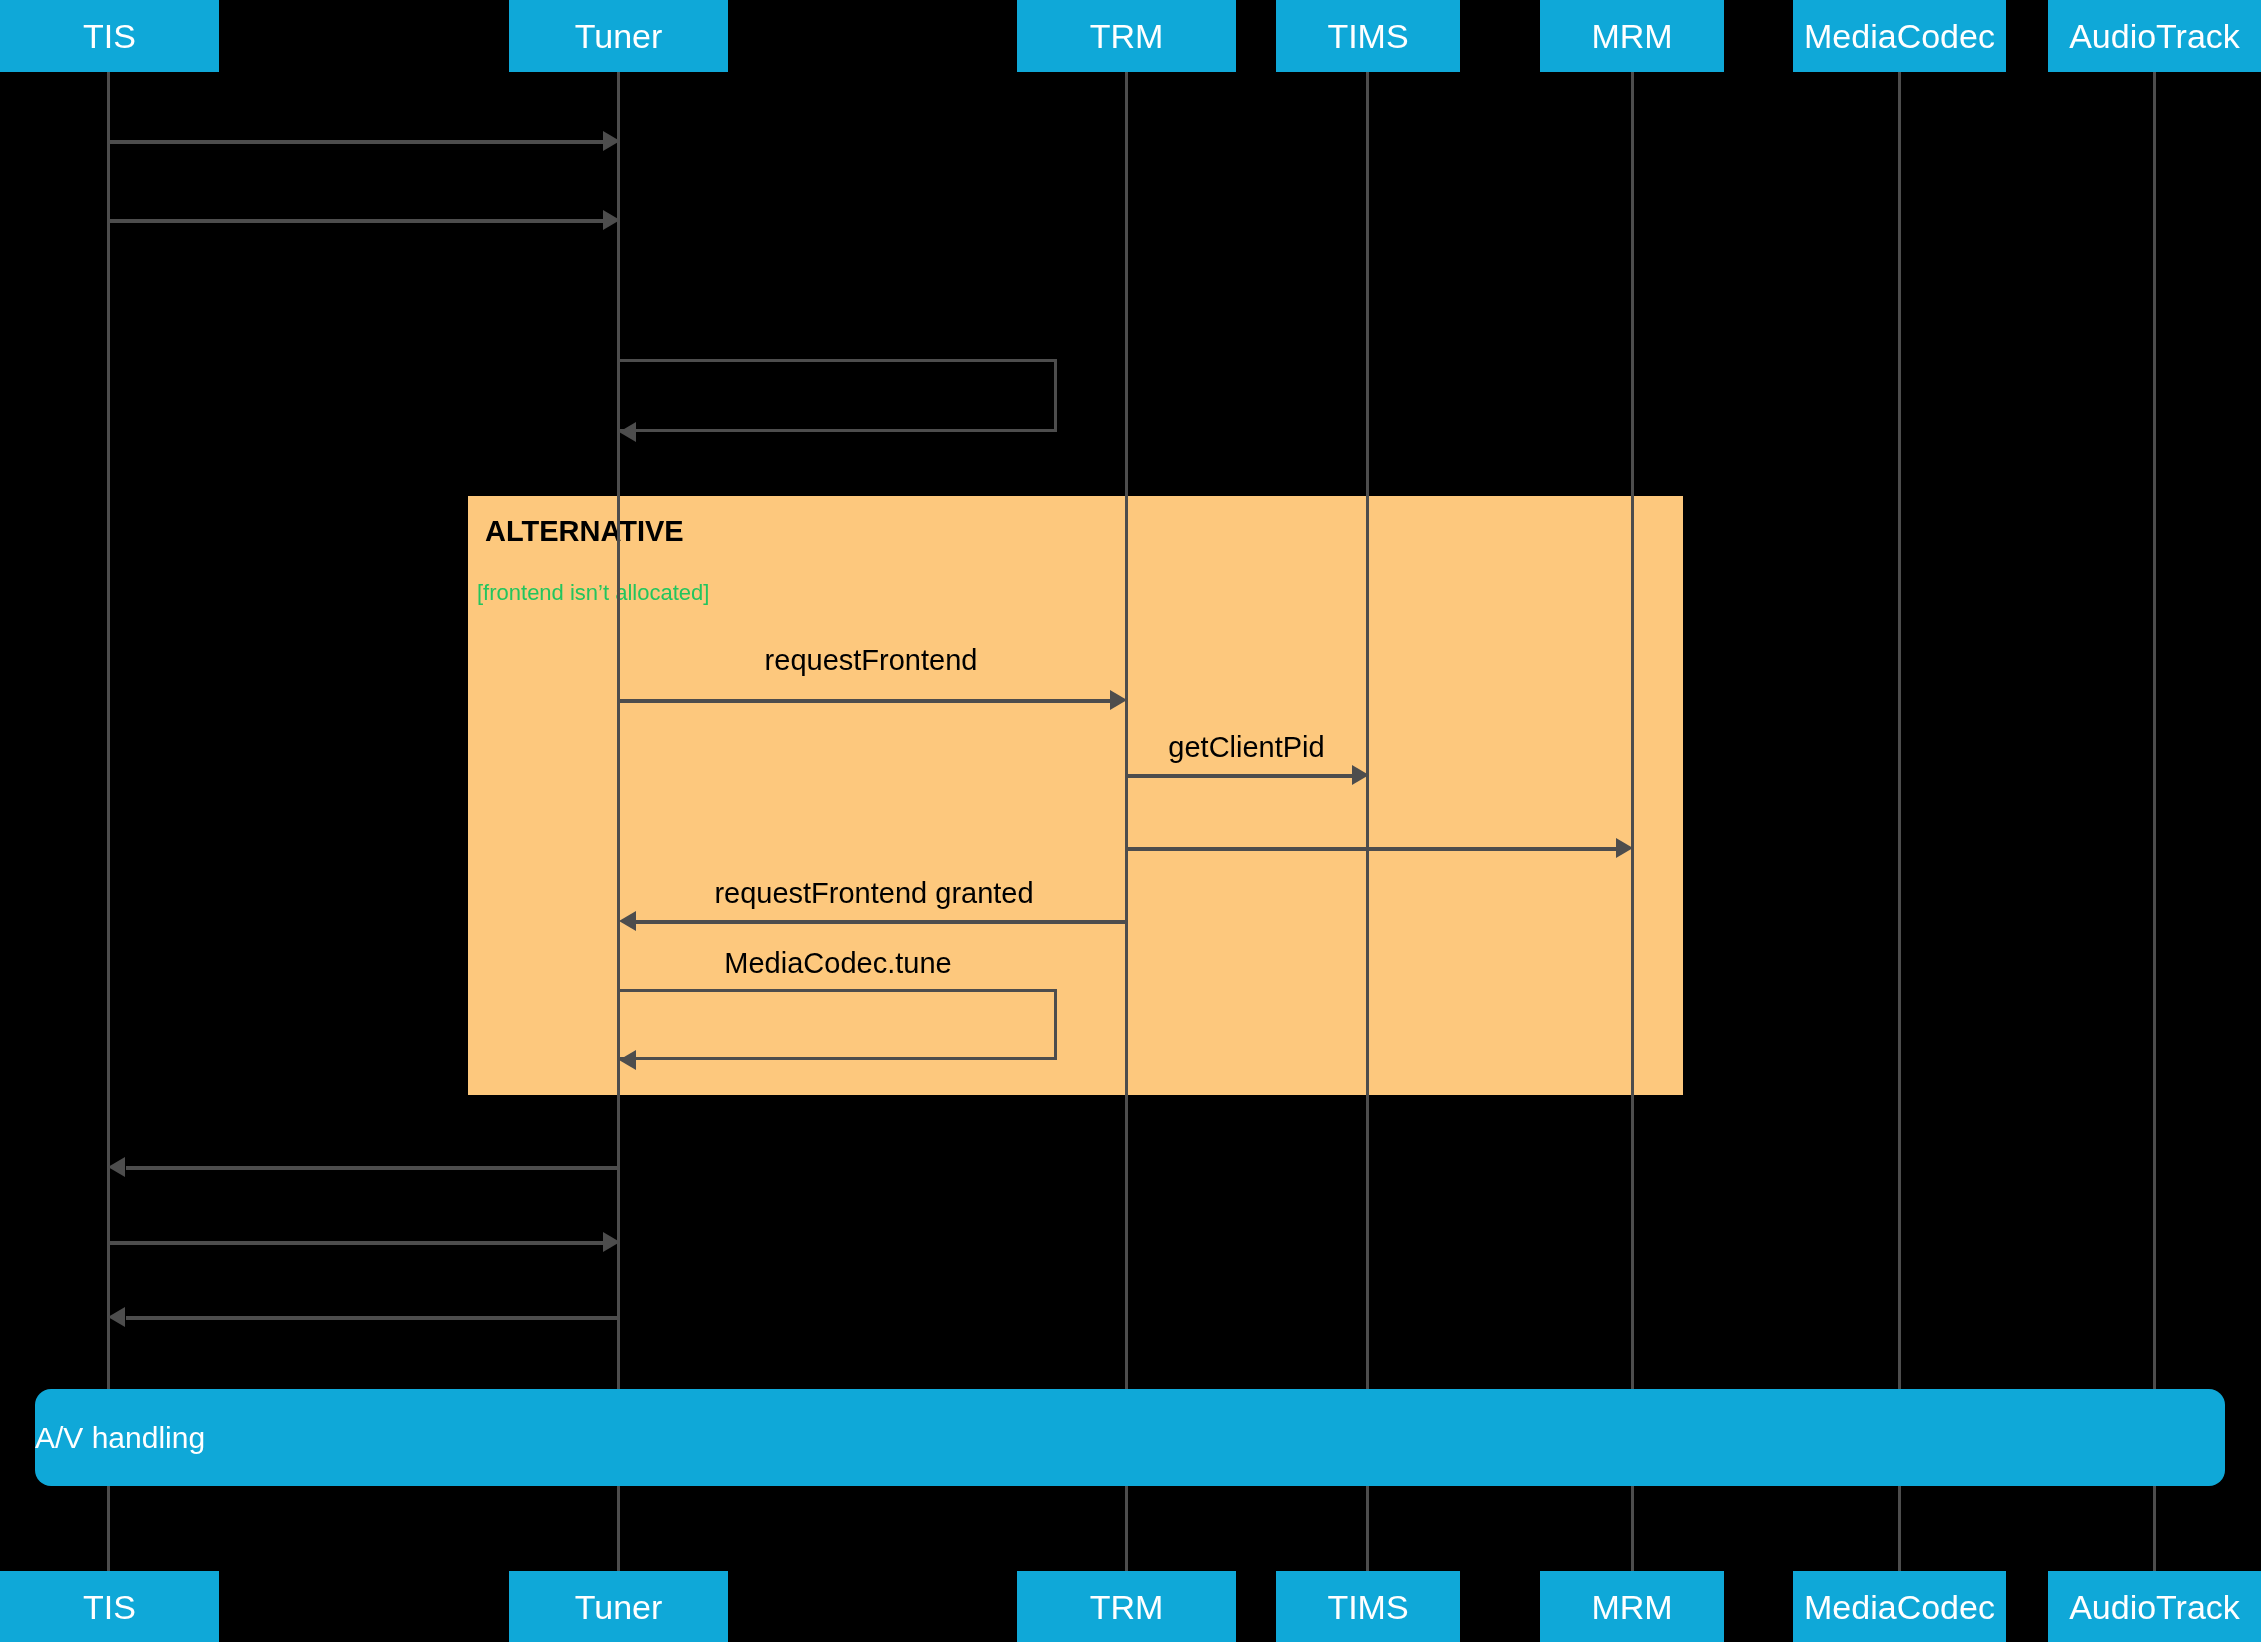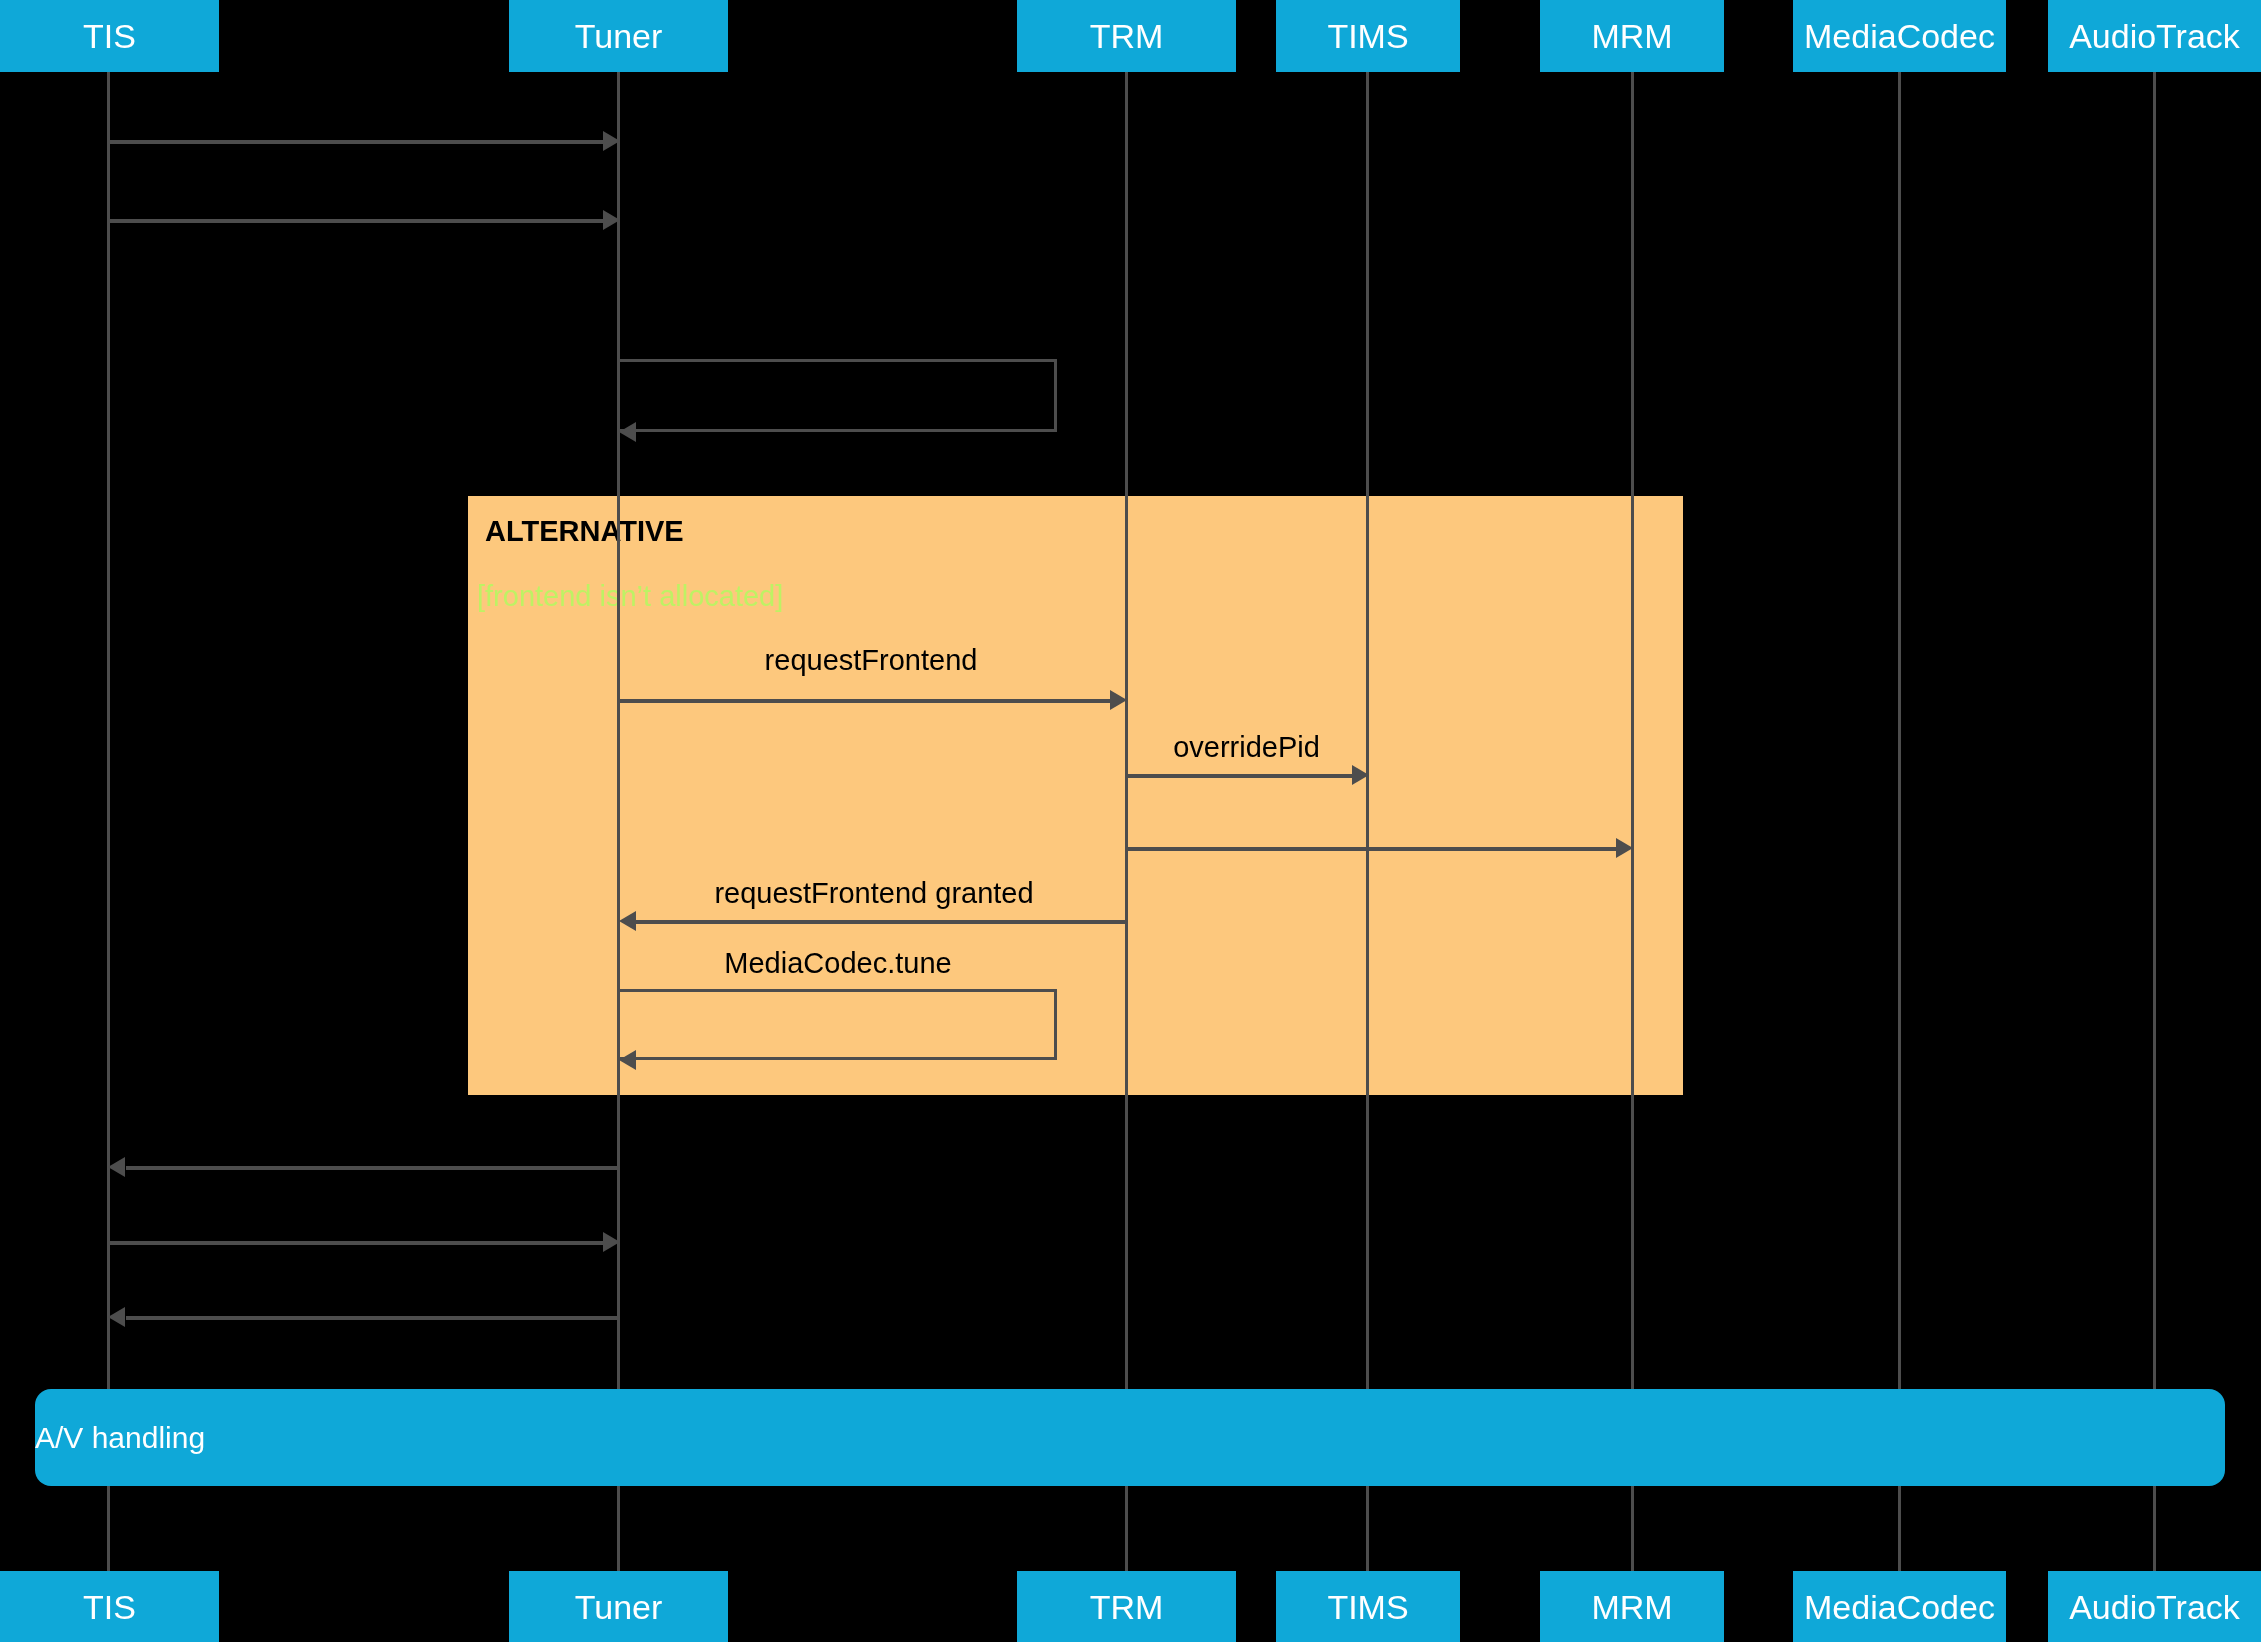--- a/index.html
+++ b/index.html
@@ -11,21 +11,21 @@
         justify-content:center;font-size:34px;line-height:1;white-space:nowrap;}
   .pbox.top{top:0;height:72px;}
   .pbox.bot{top:1571px;height:72px;}
 
   
   .lifeline{position:absolute;width:2.9px;background:#4d4d4d;top:72px;height:1499px;}
 
   
   .frag{position:absolute;background:#FDC87D;}
   .frag-title{position:absolute;font-size:29px;font-weight:bold;color:#000;white-space:nowrap;}
-  .frag-guard{position:absolute;font-size:29px;color:#bef264;white-space:nowrap;}
+  .frag-guard{position:absolute;font-size:22px;color:#22c55e;white-space:nowrap;}
 
   
   .msg{position:absolute;height:3.6px;background:#4d4d4d;}
   .arrowhead{position:absolute;width:0;height:0;border-top:10.2px solid transparent;
              border-bottom:10.2px solid transparent;}
   .arrowhead.right{border-left:17.5px solid #4d4d4d;}
   .arrowhead.left{border-right:17.5px solid #4d4d4d;}
   .msg-label{position:absolute;font-size:29px;color:#000;white-space:nowrap;text-align:center;}
   .msg-label.onblack{color:#fff;}
 
@@ -91,21 +91,21 @@
   <div class="selfloop" style="left:619px;top:359px;width:438px;height:73px;"></div>
   <div class="arrowhead left" style="left:619px;top:422px;"></div>
   <div class="msg-label onblack" style="left:628px;top:321px;width:438px;"></div>
 
   <div class="msg" style="left:619px;top:699px;width:500px;"></div>
   <div class="arrowhead right" style="left:1110px;top:690px;"></div>
   <div class="msg-label" style="left:619px;top:644px;width:504px;">requestFrontend</div>
 
   <div class="msg" style="left:1126px;top:774px;width:235px;"></div>
   <div class="arrowhead right" style="left:1352px;top:765px;"></div>
-  <div class="msg-label" style="left:1126px;top:731px;width:241px;">overridePid</div>
+  <div class="msg-label" style="left:1126px;top:731px;width:241px;">getClientPid</div>
 
   <div class="msg" style="left:1126px;top:847px;width:500px;"></div>
   <div class="arrowhead right" style="left:1616px;top:838px;"></div>
 
   <div class="msg" style="left:636px;top:920px;width:489px;"></div>
   <div class="arrowhead left" style="left:619px;top:911px;"></div>
   <div class="msg-label" style="left:622px;top:877px;width:504px;">requestFrontend granted</div>
 
   <div class="selfloop" style="left:619px;top:989px;width:438px;height:71px;"></div>
   <div class="arrowhead left" style="left:619px;top:1050px;"></div>

